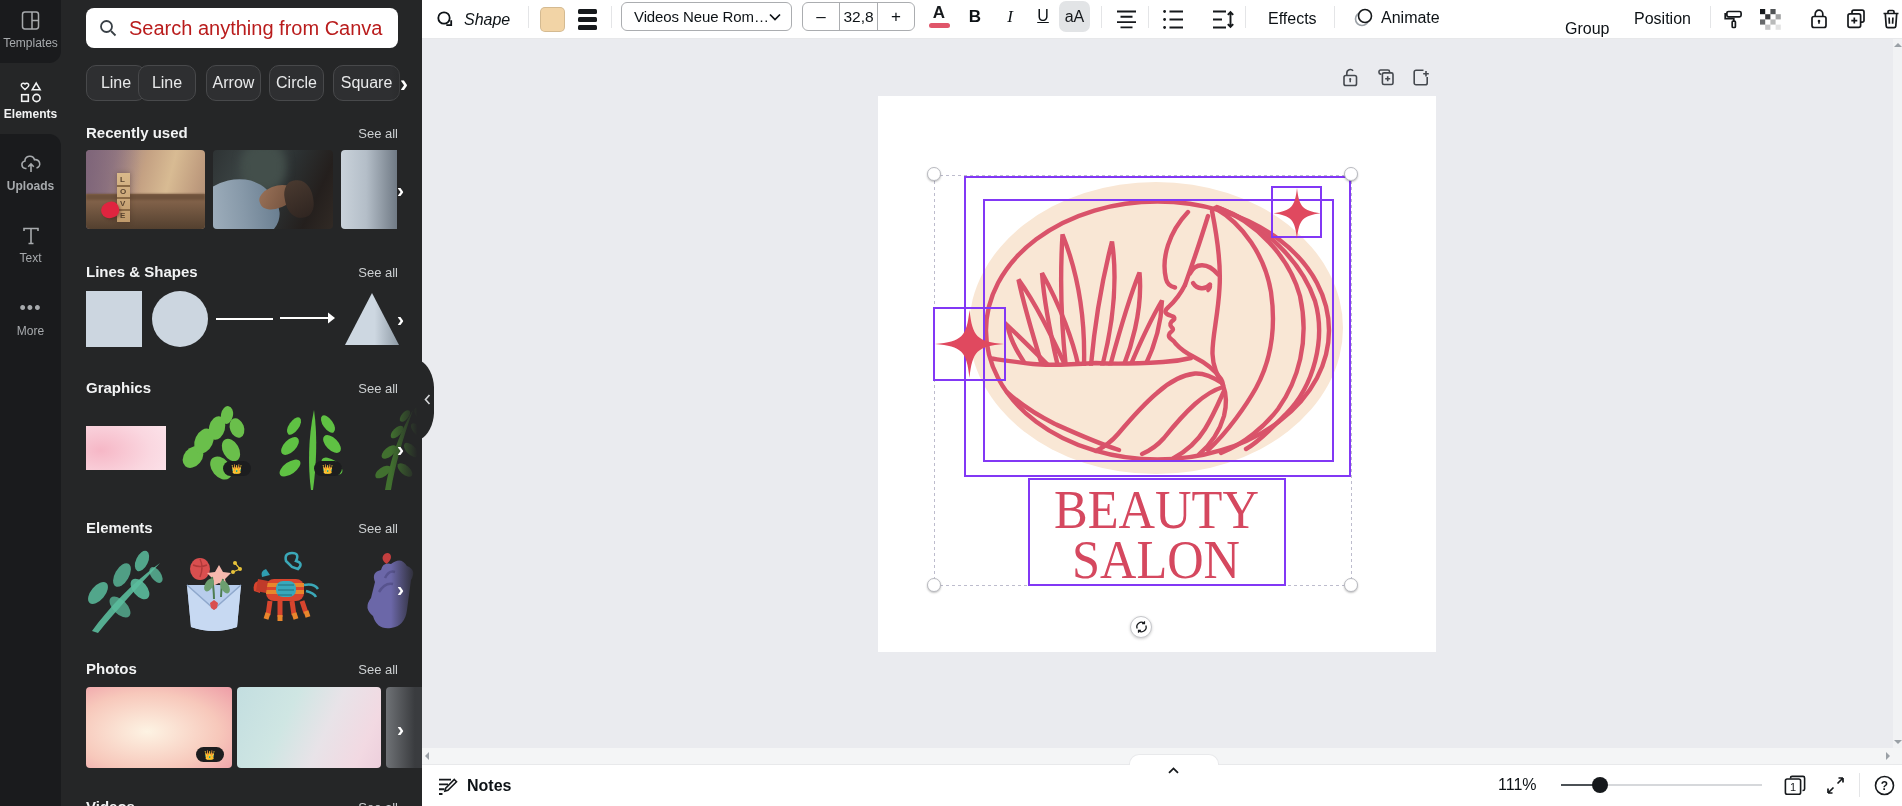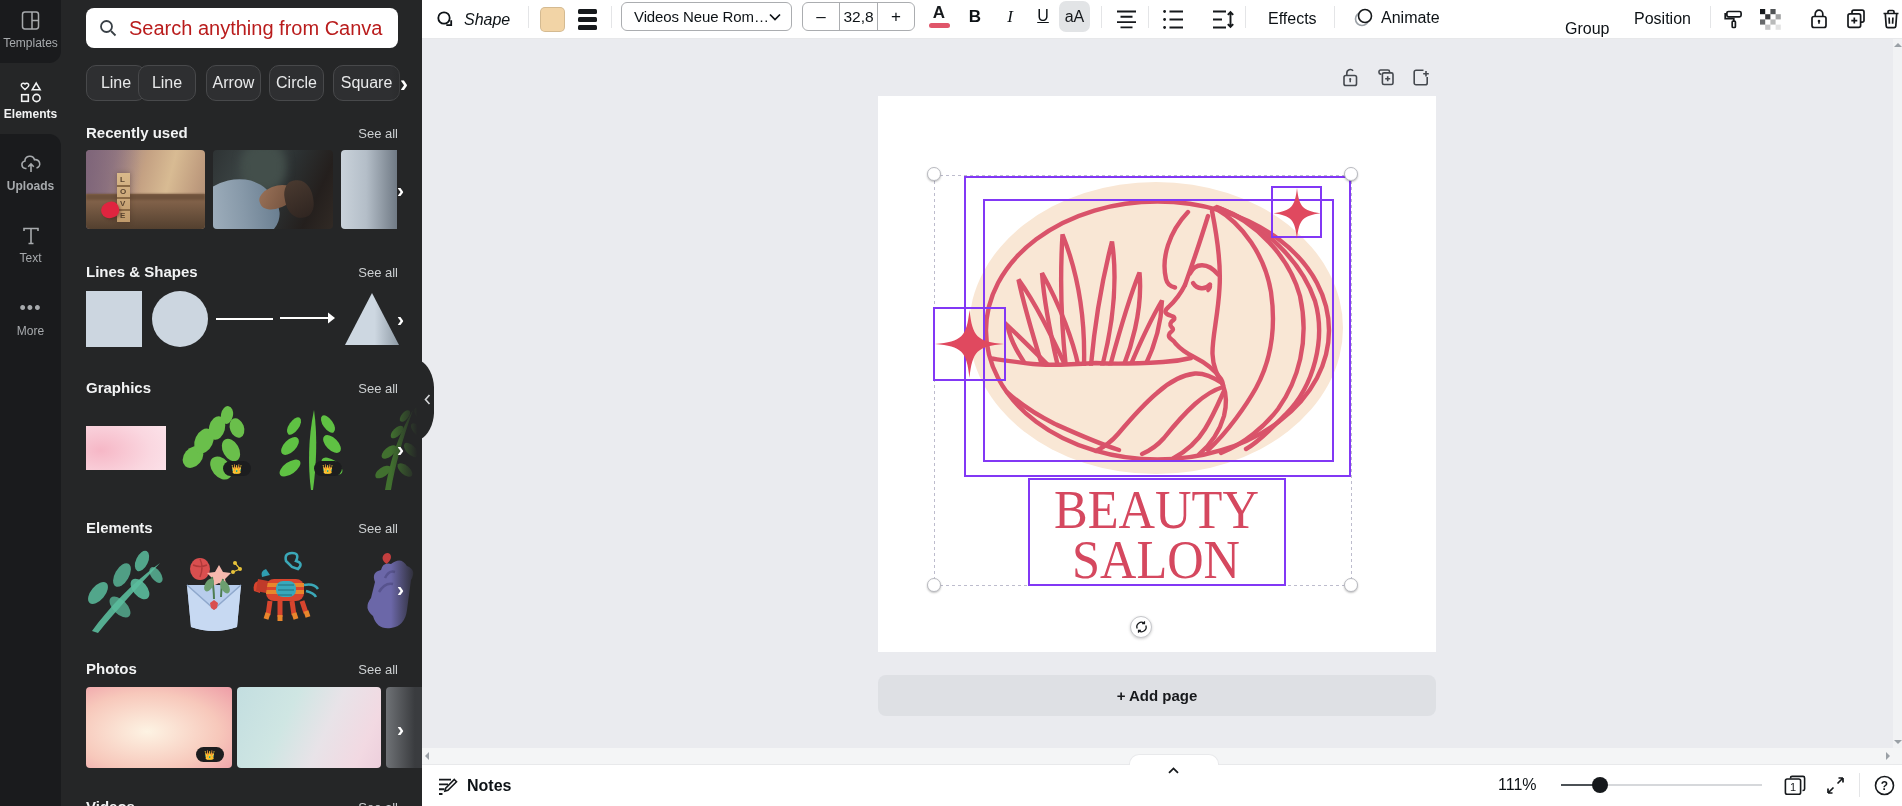--- a/index.html
+++ b/index.html
@@ -470,21 +470,20 @@
       <path d="M419 92 C421.2 111,424.5 114.5,442.5 117.3 C424.5 120,421.2 123.5,419 142.7 C416.8 123.5,413.5 120,395.5 117.3 C413.5 114.5,416.8 111,419 92 Z" fill="#e0495f"></path>
       <path d="M91.5 214 C94.5 241,99 245.5,126 248 C99 250.5,94.5 255,91.5 282 C88.5 255,84 250.5,57 248 C84 245.5,88.5 241,91.5 214 Z" fill="#e0495f"></path>
     </svg>
 
     <div class="abs" style="left:708px;top:577px;width:22px;height:22px;background:#fff;border:1px solid #c6c7cb;border-radius:50%;box-shadow:0 1px 3px rgba(0,0,0,.2);">
       <svg style="position:absolute;left:4px;top:3px;" width="13" height="14" viewBox="0 0 13 14" fill="none" stroke="#16191c" stroke-width="1.3">
           <path d="M2.2 8.5a4.5 4.5 0 0 1 7-5.2M10.8 5.5a4.5 4.5 0 0 1-7 5.2"></path>
           <path d="M9.5 1.2v2.4H7.1M3.5 12.8v-2.4h2.4" stroke-width="1.2"></path>
         </svg>
     </div>
-    <div id="addpage">+ Add page</div>
   </div>
 
   <div id="hstrip">
     <div style="position:absolute;left:3px;top:4px;width:0;height:0;border:4px solid transparent;border-right-color:#9aa0a6;border-left:none;"></div>
     <div style="position:absolute;right:12px;top:4px;width:0;height:0;border:4px solid transparent;border-left-color:#9aa0a6;border-right:none;"></div>
   </div>
   <div id="notch"></div>
   <div class="abs" style="left:1168px;top:760px;z-index:9;">
     <svg width="11" height="7" viewBox="0 0 11 7" fill="none" stroke="#16191c" stroke-width="1.8">
         <path d="M1 5.8L5.5 1.4 10 5.8"></path>

